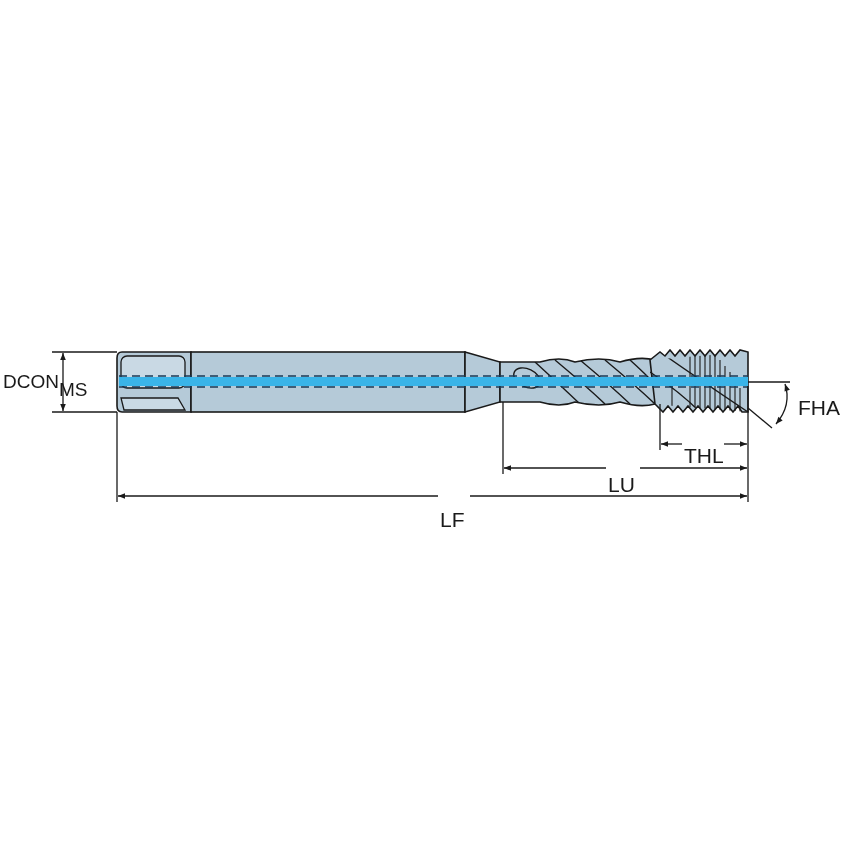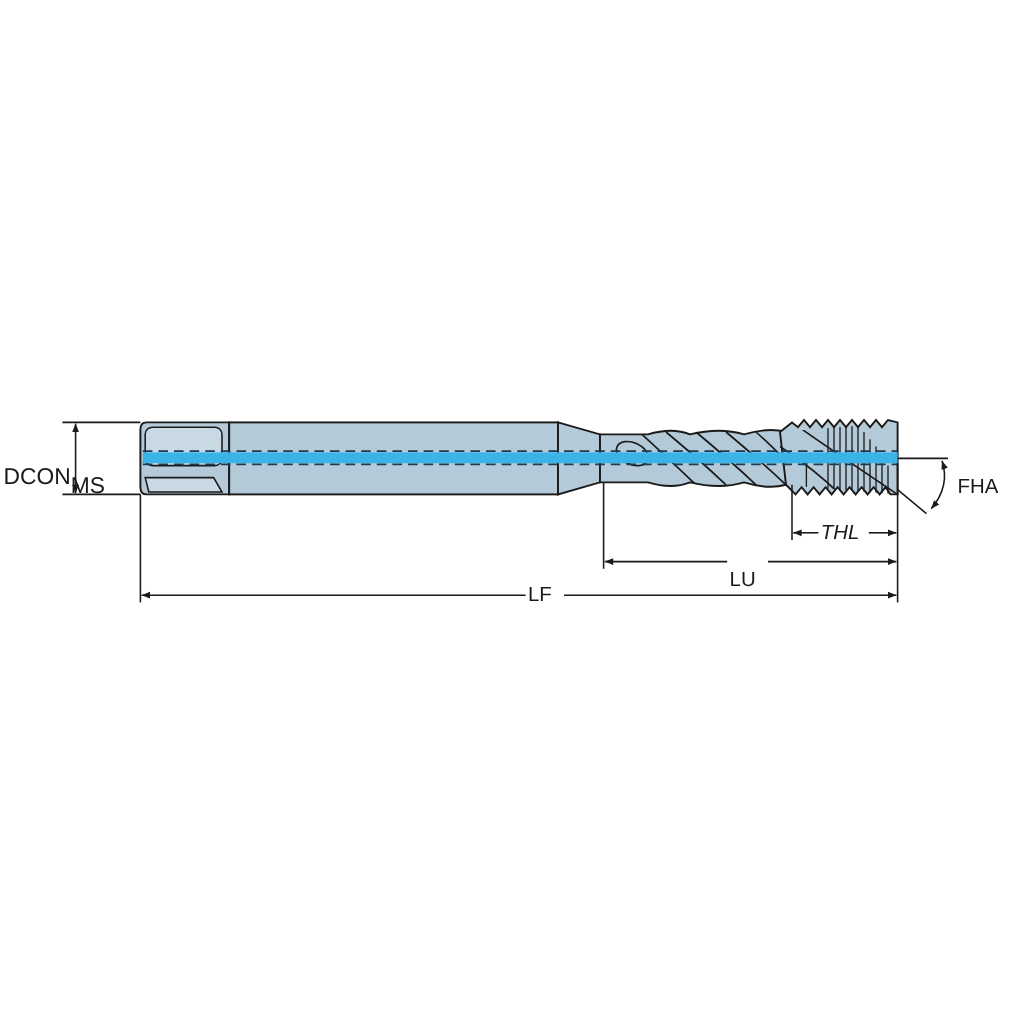--- a/index.html
+++ b/index.html
@@ -1,18 +1,18 @@
 <!DOCTYPE html>
 <html><head>
 <meta charset="utf-8">
 <style>
   html, body { margin:0; padding:0; background:#ffffff; }
   body { width:854px; height:854px; position:relative; overflow:hidden; font-family:"Liberation Sans", sans-serif; }
   svg { position:absolute; left:0; top:0; }
-  .lbl { position:absolute; color:#1a1a1a; font-size:17px; line-height:1; white-space:nowrap; font-family:"Liberation Sans", sans-serif; }
+  .lbl { position:absolute; color:#1a1a1a; font-size:21px; line-height:1; white-space:nowrap; font-family:"Liberation Sans", sans-serif; }
 </style>
 </head>
 <body>
 
 <svg width="854" height="854" viewBox="0 0 854 854">
   <defs>
     <marker id="ah" viewBox="0 0 10 10" refX="10" refY="5" markerWidth="9" markerHeight="7" orient="auto-start-reverse" markerUnits="userSpaceOnUse">
       <path d="M0,1 L10,5 L0,9 z" fill="#1a1a1a"></path>
     </marker>
     <clipPath id="fluteclip">
@@ -99,19 +99,19 @@
     <line x1="470" y1="496" x2="747" y2="496" marker-end="url(#ah)"></line>
   </g>
 
   <g stroke="#1a1a1a" stroke-width="1.3" fill="none">
     <line x1="748" y1="382" x2="790" y2="382"></line>
     <line x1="748" y1="408" x2="772" y2="428"></line>
     <path d="M785,384 Q792,405 776,424" marker-start="url(#ah)" marker-end="url(#ah)"></path>
   </g>
 </svg>
 
-<div class="lbl" style="left:3px; top:388px; font-size:19px;text-align:right;">
+<div class="lbl" style="left:3px; top:372px; font-size:19px;text-align:right;">
   <span>DCON</span><span style="font-size:19px; position:relative; top:8px;">MS</span>
 </div>
 <div class="lbl" style="left:798px; top:397px;">FHA</div>
-<div class="lbl" style="left:684px; top:435px;font-style:italic;">THL</div>
+<div class="lbl" style="left:684px; top:445px;">THL</div>
 <div class="lbl" style="left:608px; top:474px;">LU</div>
-<div class="lbl" style="left:440px; top:487px;">LF</div>
+<div class="lbl" style="left:440px; top:509px;">LF</div>
 
 </body></html>

